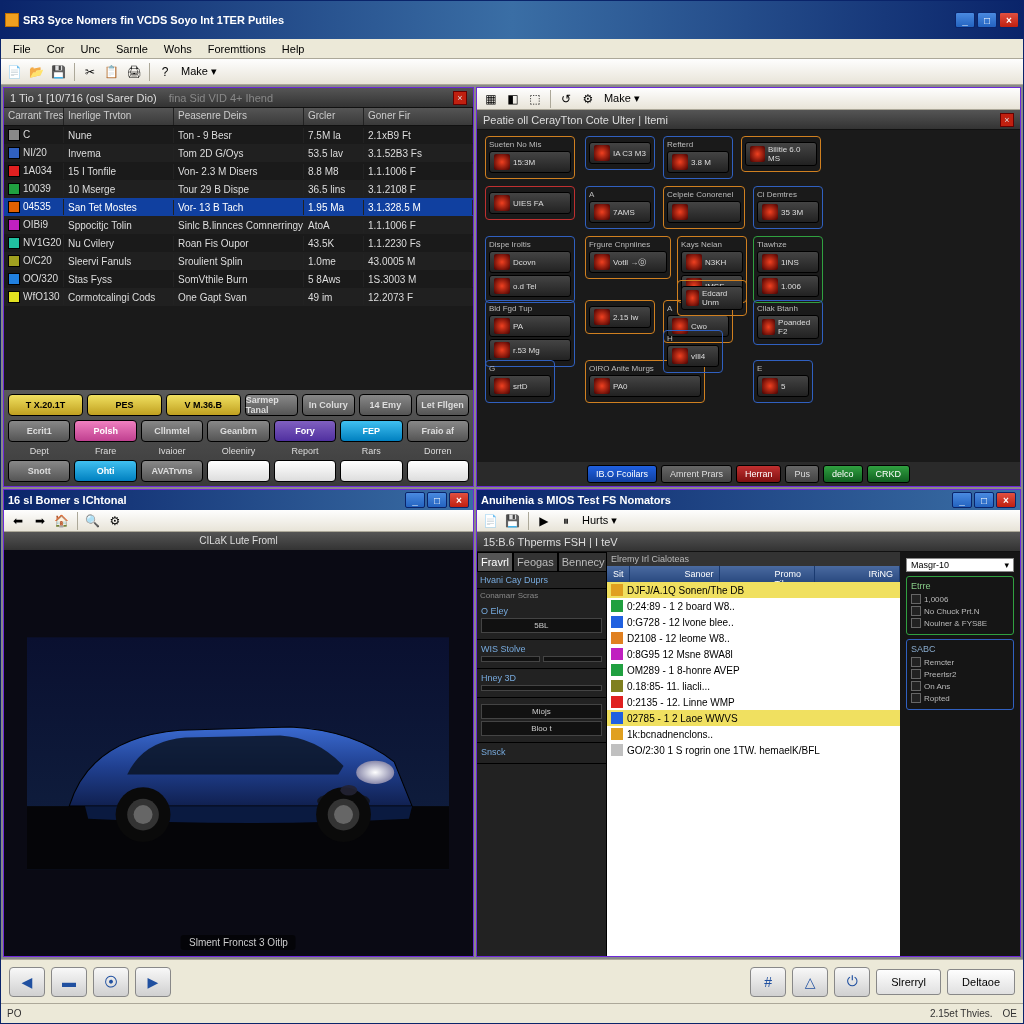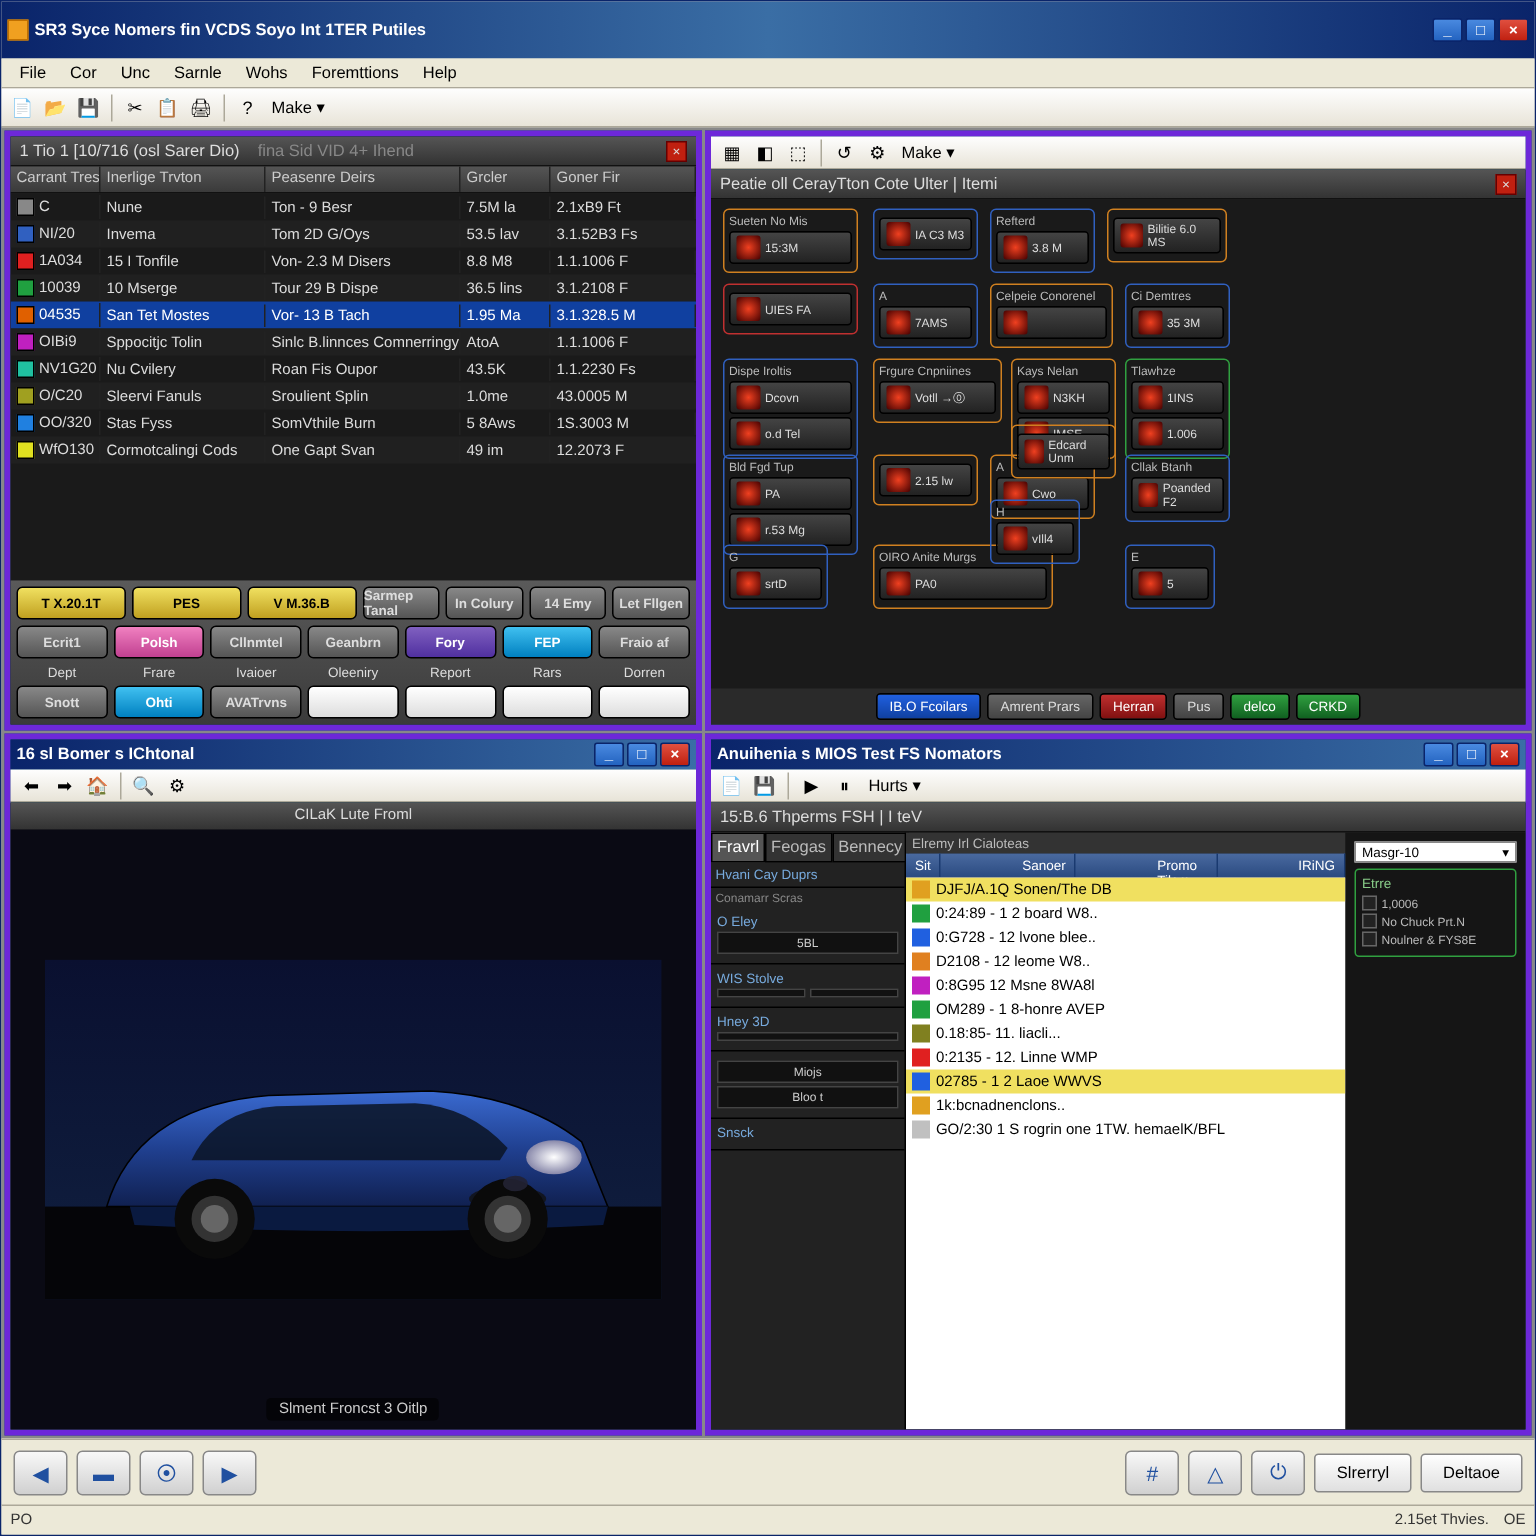--- a/index.html
+++ b/index.html
@@ -17,21 +17,21 @@
 .menubar { height: 20px; background: #ece9d8; display: flex; align-items: center; padding: 0 4px; font-size: 11px; border-bottom: 1px solid #aca899; }
 .menubar span { padding: 2px 8px; cursor: pointer; }
 
 .toolbar { height: 26px; background: linear-gradient(#fefefe, #e8e4d8); border-bottom: 1px solid #aca899; display: flex; align-items: center; padding: 0 4px; gap: 2px; }
 .tb-btn { width: 20px; height: 20px; border: 1px solid transparent; display: flex; align-items: center; justify-content: center; cursor: pointer; font-size: 12px; }
 .tb-sep { width: 1px; height: 18px; background: #aca899; margin: 0 3px; }
 .tb-text { font-size: 11px; padding: 0 4px; }
 
 
 .quad { flex: 1; display: grid; grid-template-columns: 1fr 1fr; grid-template-rows: 400px 1fr; gap: 2px; padding: 2px; background: #888; }
-.pane { background: #0c4a6e; display: flex; flex-direction: column; border: 4px solid #6d28d9; }
+.pane { background: #6d28d9; display: flex; flex-direction: column; border: 1px solid #6d28d9; }
 
 
 .dark-panel { background: #2a2a2a; flex: 1; display: flex; flex-direction: column; overflow: hidden; }
 .sub-title { height: 20px; background: linear-gradient(#555, #333); color: #ddd; font-size: 11px; display: flex; align-items: center; padding: 0 6px; border-bottom: 1px solid #111; }
 .sub-title .close-x { margin-left: auto; color: #ddd; cursor: pointer; width:14px; height:14px; background:#c02010; border:1px solid #600; text-align:center; line-height:12px; font-size:9px; }
 
 
 .tbl-header { display: flex; background: linear-gradient(#555,#3a3a3a); color: #ccc; font-size: 10px; height: 18px; border-bottom: 1px solid #111; }
 .tbl-header > div, .tbl-row > div { padding: 2px 4px; border-right: 1px solid #222; overflow:hidden; white-space:nowrap; }
 .col-a{width:60px;} .col-b{width:110px;} .col-c{width:130px;} .col-d{width:60px;} .col-e{flex:1;}
@@ -653,20 +653,41 @@
                   <div class="check-row">
                     <div class="check-box"></div>
                     <span>No Chuck Prt.N</span>
                   </div>
                   <div class="check-row">
                     <div class="check-box"></div>
                     <span>Noulner &amp; FYS8E</span>
                   </div>
                 </div>
             </div>
+            <div class="br-right-group blue">
+              <div class="br-right-title" style="color:#8ac">SABC</div>
+              <div id="br-g2">
+                  <div class="check-row">
+                    <div class="check-box"></div>
+                    <span>Remcter</span>
+                  </div>
+                  <div class="check-row">
+                    <div class="check-box"></div>
+                    <span>Preerlsr2</span>
+                  </div>
+                  <div class="check-row">
+                    <div class="check-box"></div>
+                    <span>On Ans</span>
+                  </div>
+                  <div class="check-row">
+                    <div class="check-box"></div>
+                    <span>Ropted</span>
+                  </div>
+                </div>
+            </div>
           </div>
         </div>
       </div>
     </div>
 
   </div>
 
   <div class="global-bottom">
     <div class="media-btn">◀</div>
     <div class="media-btn">▬</div>

